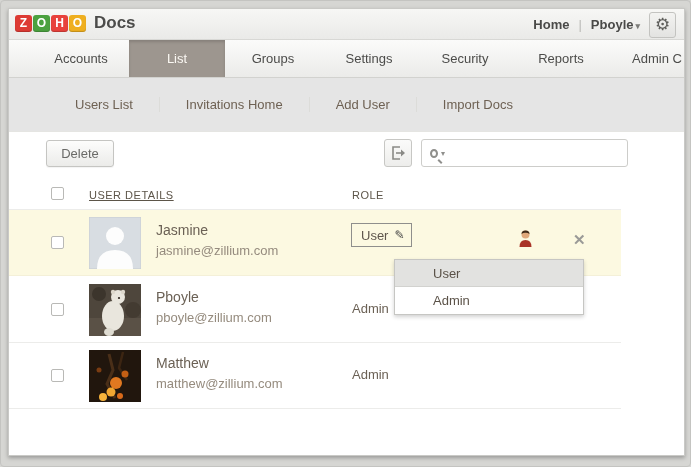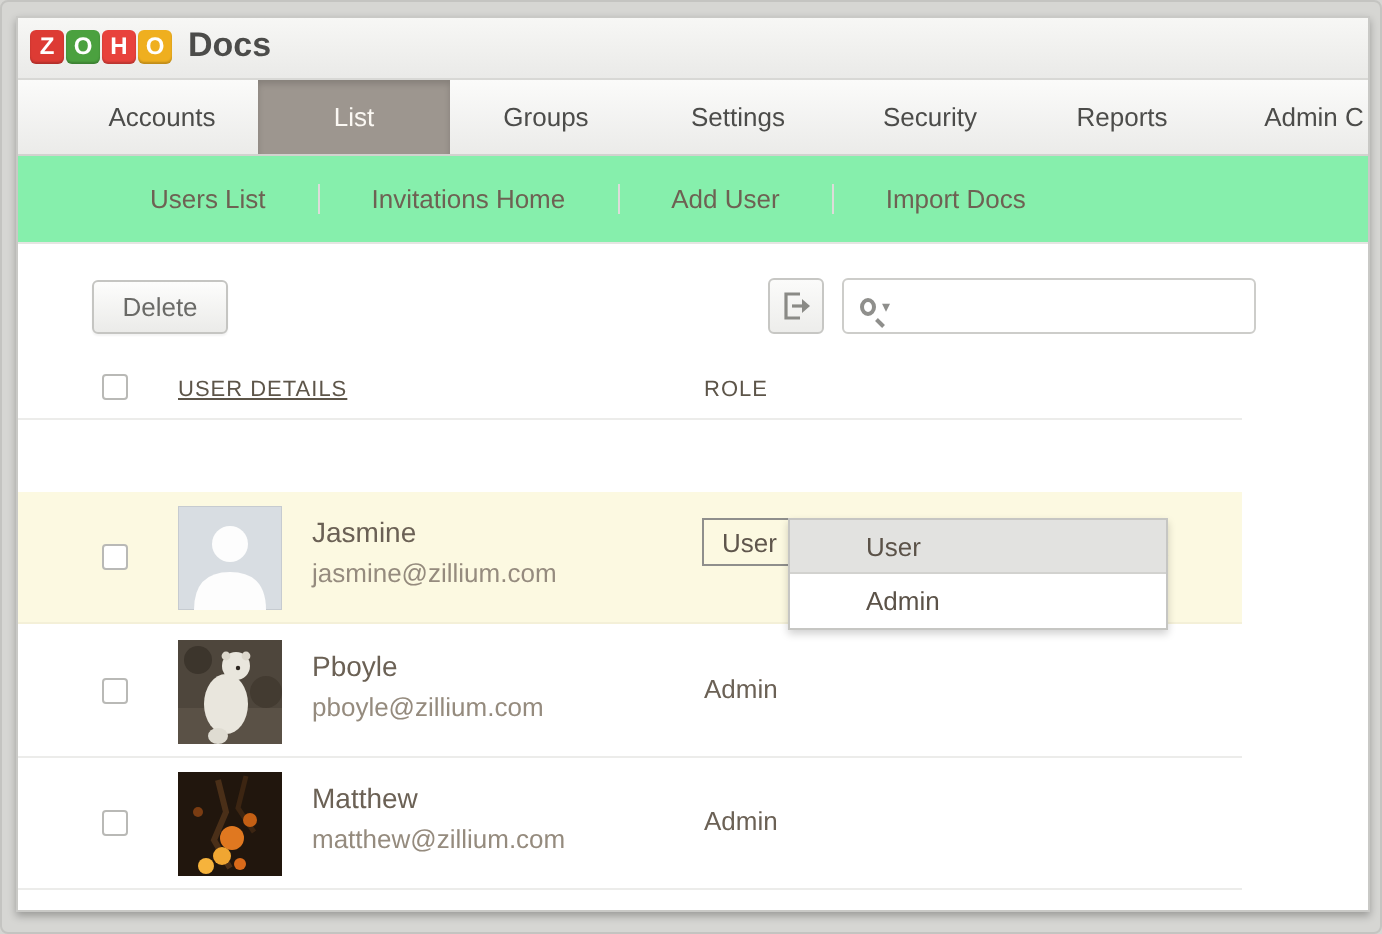--- a/index.html
+++ b/index.html
@@ -34,21 +34,21 @@
 
   
   .tabbar { position:absolute; left:0; top:31px; width:100%; height:38px;
             background:linear-gradient(#fbfbfa,#ebebe9); border-bottom:1px solid #d2d2cf;
             display:flex; overflow:hidden; padding-left:24px; }
   .tab { width:96px; height:38px; line-height:38px; text-align:center; font-size:13px;
          color:#4c4c4a; cursor:pointer; white-space:nowrap; flex:0 0 auto; }
   .tab.active { background:#9d968f; color:#fbf8f3; box-shadow:inset 0 2px 3px rgba(0,0,0,.15); }
 
   
-  .subnav { position:absolute; left:0; top:69px; width:100%; height:44px; background:#86efac;
+  .subnav { position:absolute; left:0; top:69px; width:100%; height:54px; background:#e5e5e5;
             border-bottom:1px solid #e5e5e2; display:flex; align-items:center; padding-left:40px; }
   .subitem { font-size:13px; color:#6e6153; padding:0 26px; cursor:pointer; position:relative; }
   .subitem + .subitem { border-left:1px solid #dcdcd9; }
 
   
   .btn-delete { position:absolute; left:37px; top:131px; width:68px; height:27px;
                 border:1px solid #c5c5c2; border-radius:3px; background:linear-gradient(#fdfdfc,#ebebe9);
                 font-size:13px; color:#6a6a67; cursor:pointer; box-shadow:0 1px 1px rgba(0,0,0,.05); }
   .btn-export { position:absolute; left:375px; top:130px; width:28px; height:28px;
                 border:1px solid #c7c7c4; border-radius:3px; background:linear-gradient(#fbfbfa,#ededeb);
@@ -63,21 +63,21 @@
   .search-input { border:none; outline:none; flex:1; height:100%; font-size:13px; color:#555; background:transparent; padding-left:6px; }
 
   
   .thead { position:absolute; left:0; top:172px; width:612px; height:29px; border-bottom:1px solid #ececea; }
   .th-userdetails { position:absolute; left:80px; top:8px; font-size:11px; color:#5d5549; letter-spacing:.5px;text-decoration:underline; }
   .th-role { position:absolute; left:343px; top:8px; font-size:11px; color:#5d5549; letter-spacing:.5px; }
   .cbx { width:13px; height:13px; border:1px solid #b9b9b6; border-radius:2px; background:#fff;
          position:absolute; cursor:pointer; }
   .thead .cbx { left:42px; top:6px; }
 
-  .row { position:absolute; left:0; width:612px; height:66px; border-bottom:1px solid #ececea; background:#fff;margin-top:36px; }
+  .row { position:absolute; left:0; width:612px; height:66px; border-bottom:1px solid #ececea; background:#fff; }
   .row.hl { background:#fcf9e1; border-bottom:1px solid #f4f0d8; }
   .row .cbx { left:42px; top:26px; }
   .avatar { position:absolute; left:80px; top:7px; width:52px; height:52px; }
   .uname { position:absolute; left:147px; top:12px; font-size:14px; color:#6b6155; }
   .uemail { position:absolute; left:147px; top:33px; font-size:13px; color:#958b7e; }
   .urole { position:absolute; left:343px; top:24px; font-size:13px; color:#6b6155; }
   .rolebtn { position:absolute; left:342px; top:13px; height:24px; padding:0 6px 0 9px;
              border:1px solid #8f8f8c; background:transparent; font-size:13px; color:#5f564c;
              display:flex; align-items:center; gap:6px; cursor:pointer; }
   .pencil { font-size:12px; color:#444; }
@@ -98,20 +98,28 @@
   <div class="page">
 
     <div class="topbar">
       <div class="logo">
         <div class="tile t0">Z</div>
         <div class="tile t1">O</div>
         <div class="tile t2">H</div>
         <div class="tile t3">O</div>
         <div class="product">Docs</div>
       </div>
+      <div class="topright">
+        <span class="home">Home</span>
+        <span class="pipe">|</span>
+        <span class="usermenu"><span>Pboyle</span><span class="caret">▾</span></span>
+        <div class="gearbtn">
+          <span>⚙</span>
+        </div>
+      </div>
     </div>
 
     <div class="tabbar">
       <div class="tab">Accounts</div>
       <div class="tab active">List</div>
       <div class="tab">Groups</div>
       <div class="tab">Settings</div>
       <div class="tab">Security</div>
       <div class="tab">Reports</div>
       <div class="tab">Admin C</div>

